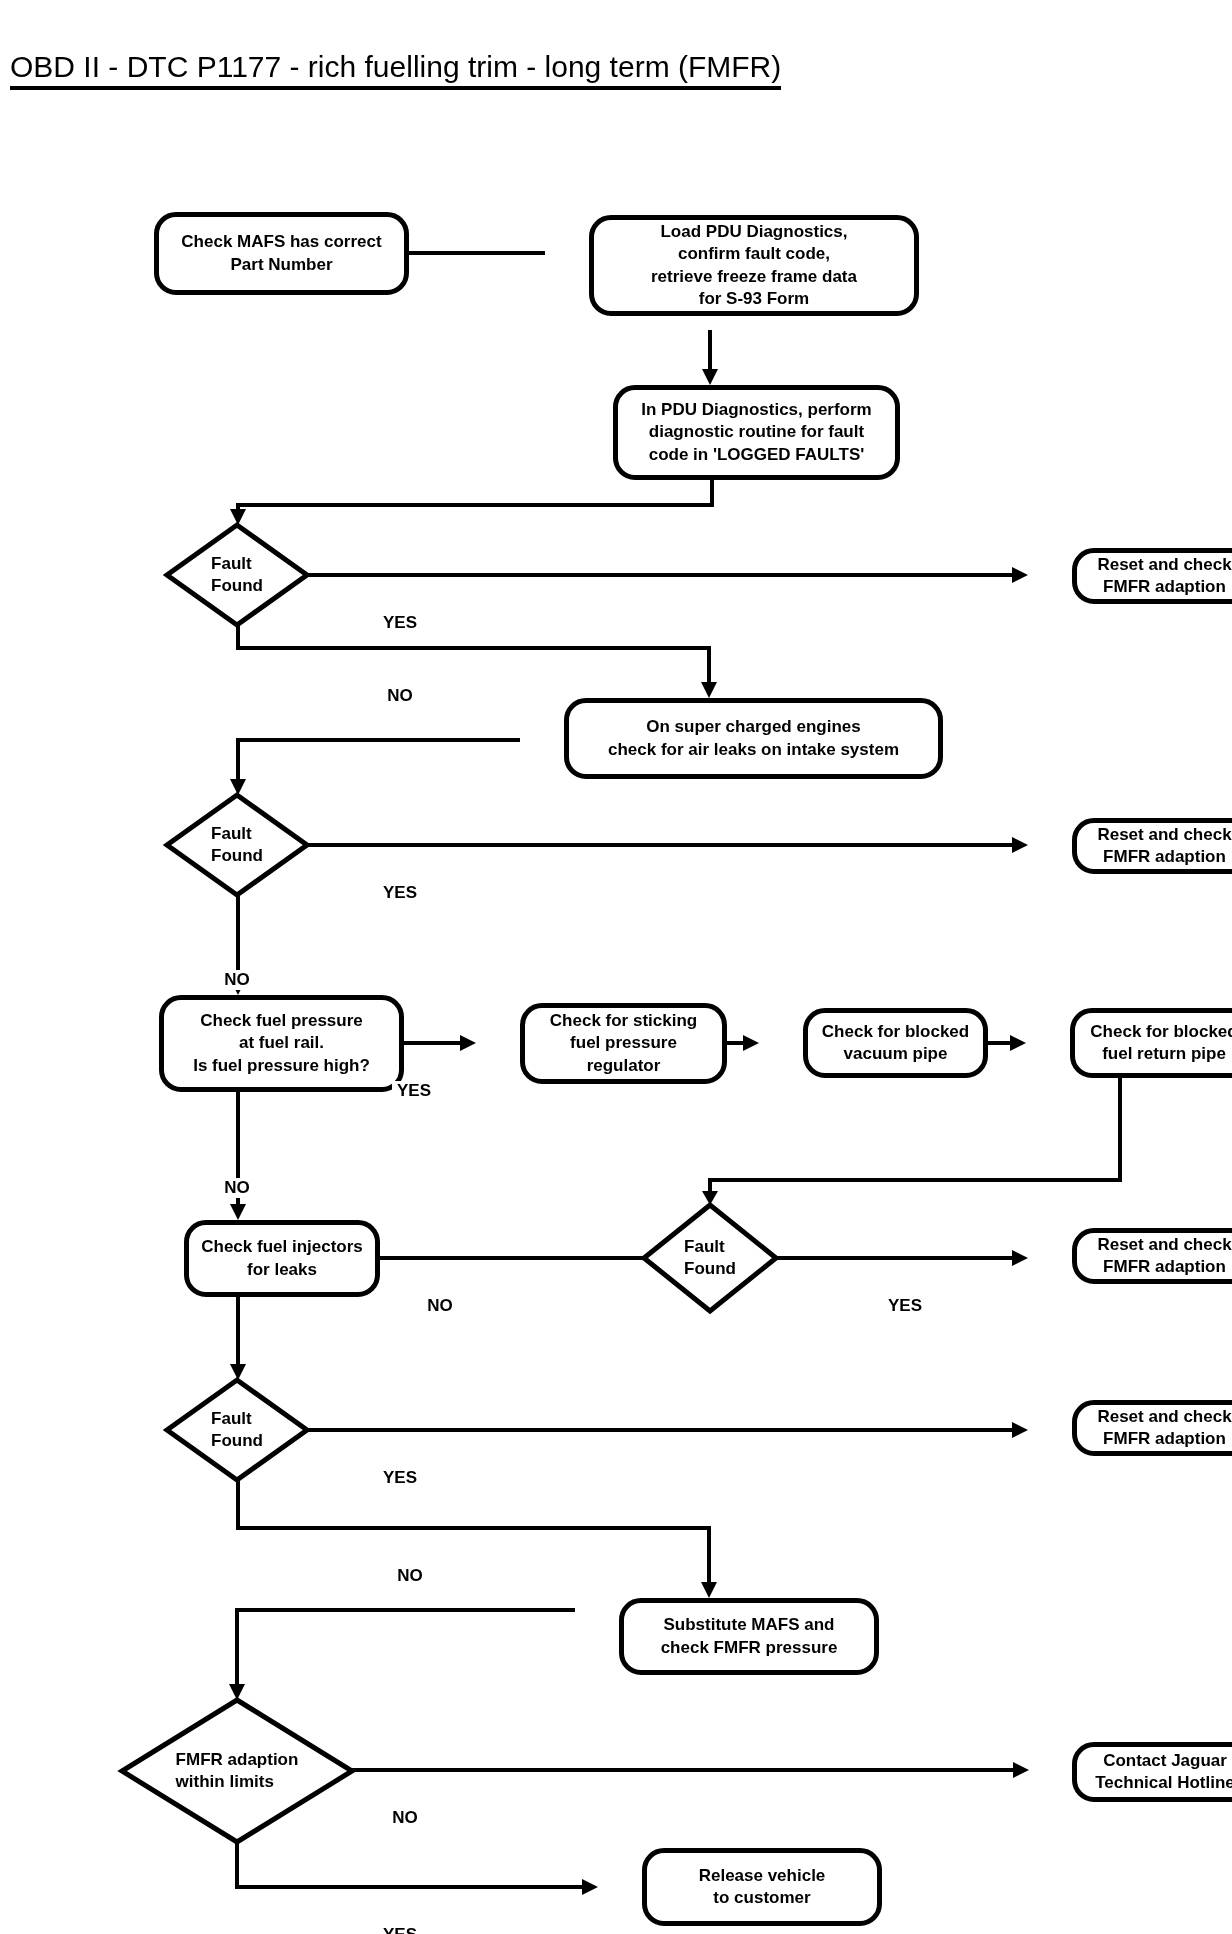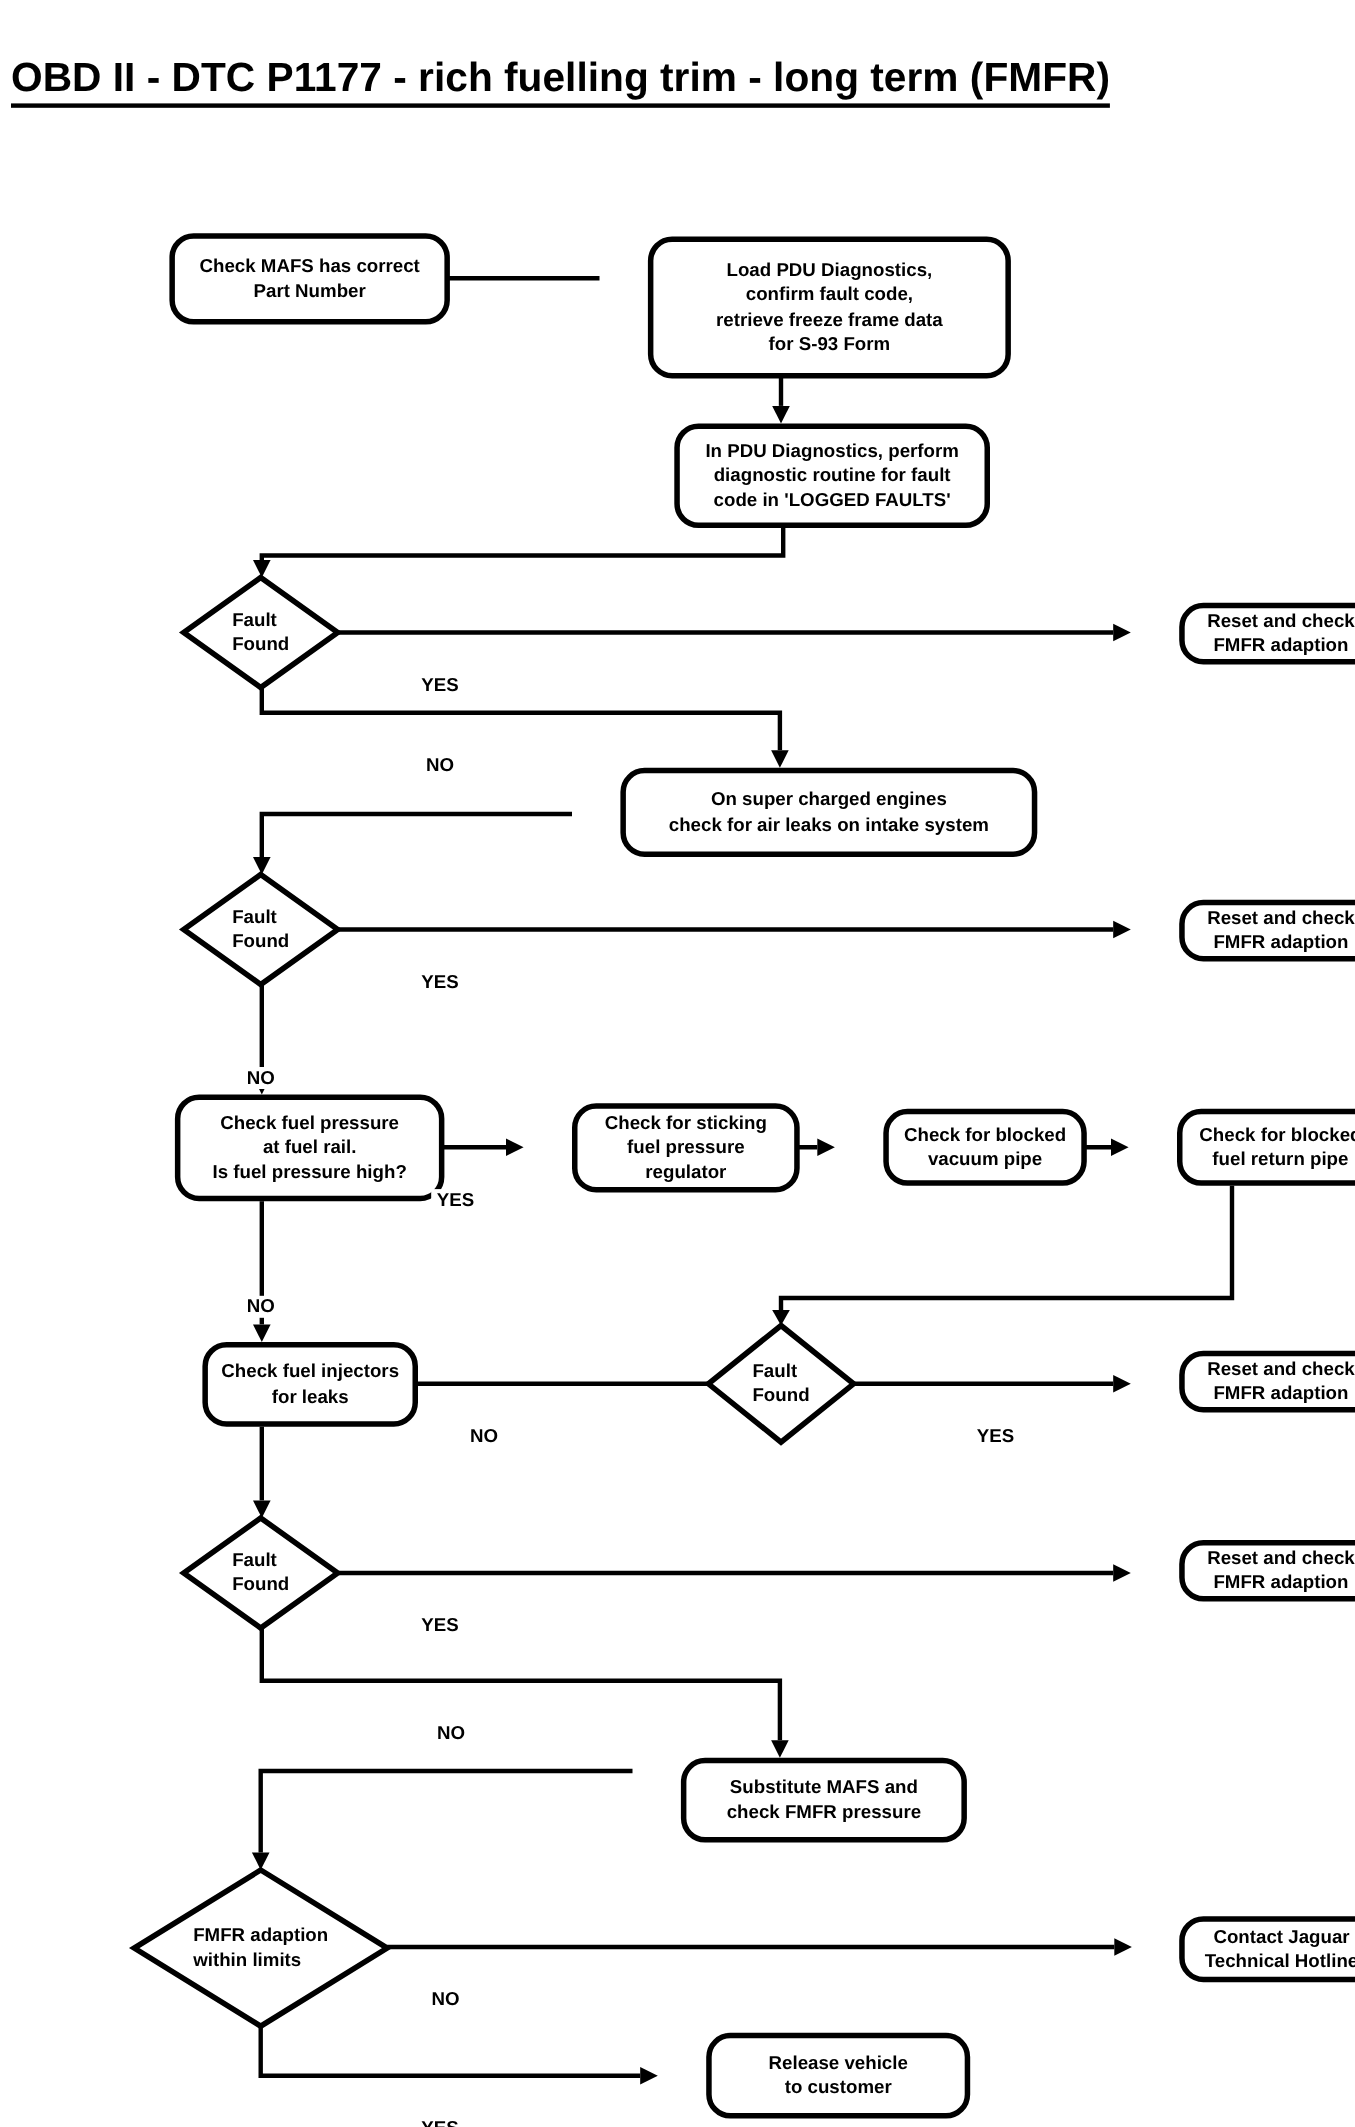--- a/index.html
+++ b/index.html
@@ -3,21 +3,21 @@
 <meta charset="utf-8">
 <style>
   html,body{margin:0;padding:0;}
   body{
     width:1232px;height:1934px;position:relative;background:#ffffff;
     font-family:"Liberation Sans", sans-serif;color:#000;
     overflow:hidden;
   }
   .page-title{
     position:absolute;left:10px;top:50px;
-    font-size:37px;font-weight:bold;white-space:nowrap;z-index:4;
+    font-size:30px;font-weight:normal;white-space:nowrap;z-index:4;
   }
   .page-title span{border-bottom:4px solid #000;padding-bottom:3px;}
   svg.flow{position:absolute;left:0;top:0;z-index:1;}
   .node{
     position:absolute;box-sizing:border-box;background:#fff;
     border:5px solid #000;border-radius:22px;
     display:flex;align-items:center;justify-content:center;
     text-align:center;font-weight:bold;font-size:17px;line-height:1.3;
     white-space:pre-line;z-index:2;padding:4px 8px;margin-left:44px;
   }
@@ -86,21 +86,21 @@
     <polygon points="237,525 307,575 237,625 167,575"></polygon>
     <polygon points="237,795 307,845 237,895 167,845"></polygon>
     <polygon points="710,1205 776,1258 710,1311 644,1258"></polygon>
     <polygon points="237,1380 307,1430 237,1480 167,1430"></polygon>
     <polygon points="237,1700 352,1771 237,1842 122,1771"></polygon>
   </g>
 </svg>
 
 <div class="node" style="left:110px;top:212px;width:255px;height:83px">Check MAFS has correct
 Part Number</div>
-<div class="node" style="left:545px;top:215px;width:330px;height:129px">Load PDU Diagnostics,
+<div class="node" style="left:545px;top:215px;width:330px;height:101px">Load PDU Diagnostics,
 confirm fault code,
 retrieve freeze frame data
 for S-93 Form</div>
 <div class="node" style="left:569px;top:385px;width:287px;height:95px">In PDU Diagnostics, perform
 diagnostic routine for fault
 code in 'LOGGED FAULTS'</div>
 <div class="node" style="left:1028px;top:548px;width:185px;height:56px">Reset and check
 FMFR adaption</div>
 <div class="node" style="left:520px;top:698px;width:379px;height:81px">On super charged engines
 check for air leaks on intake system</div>

